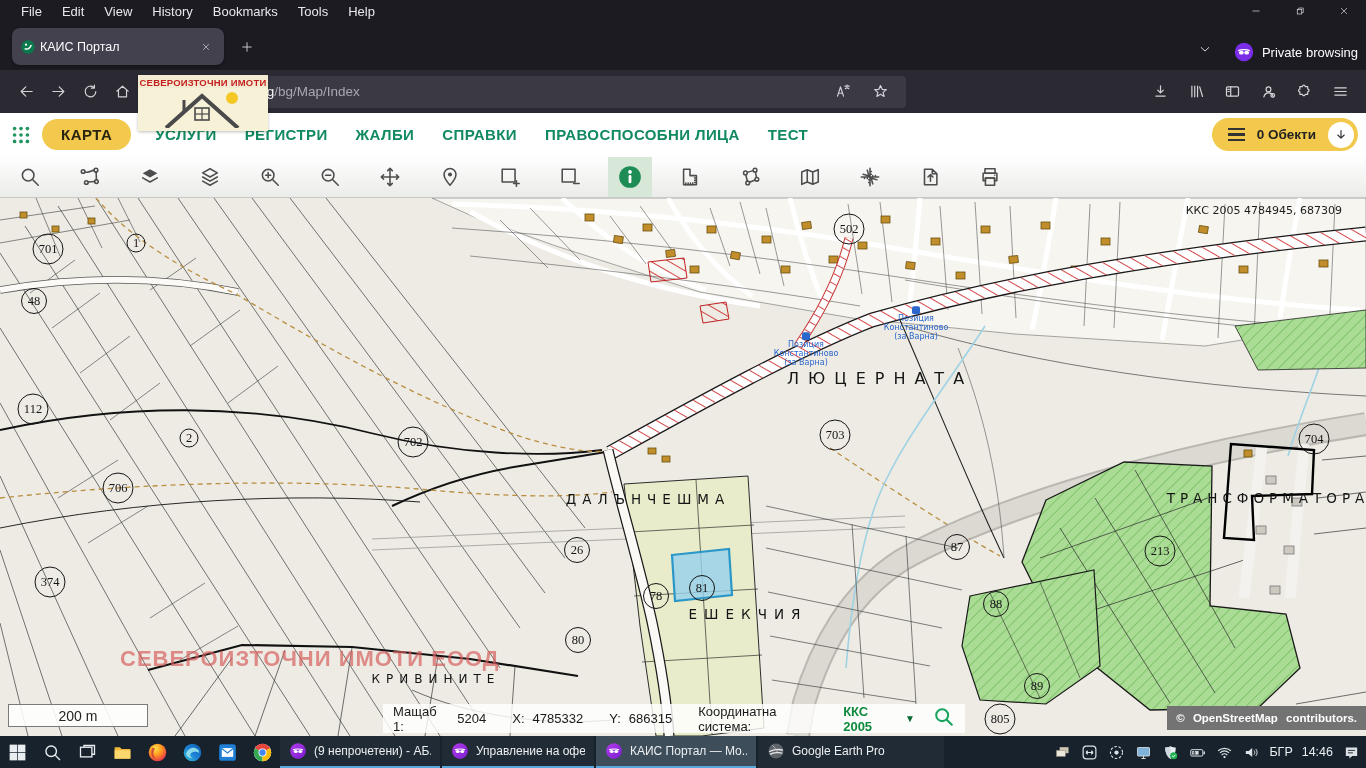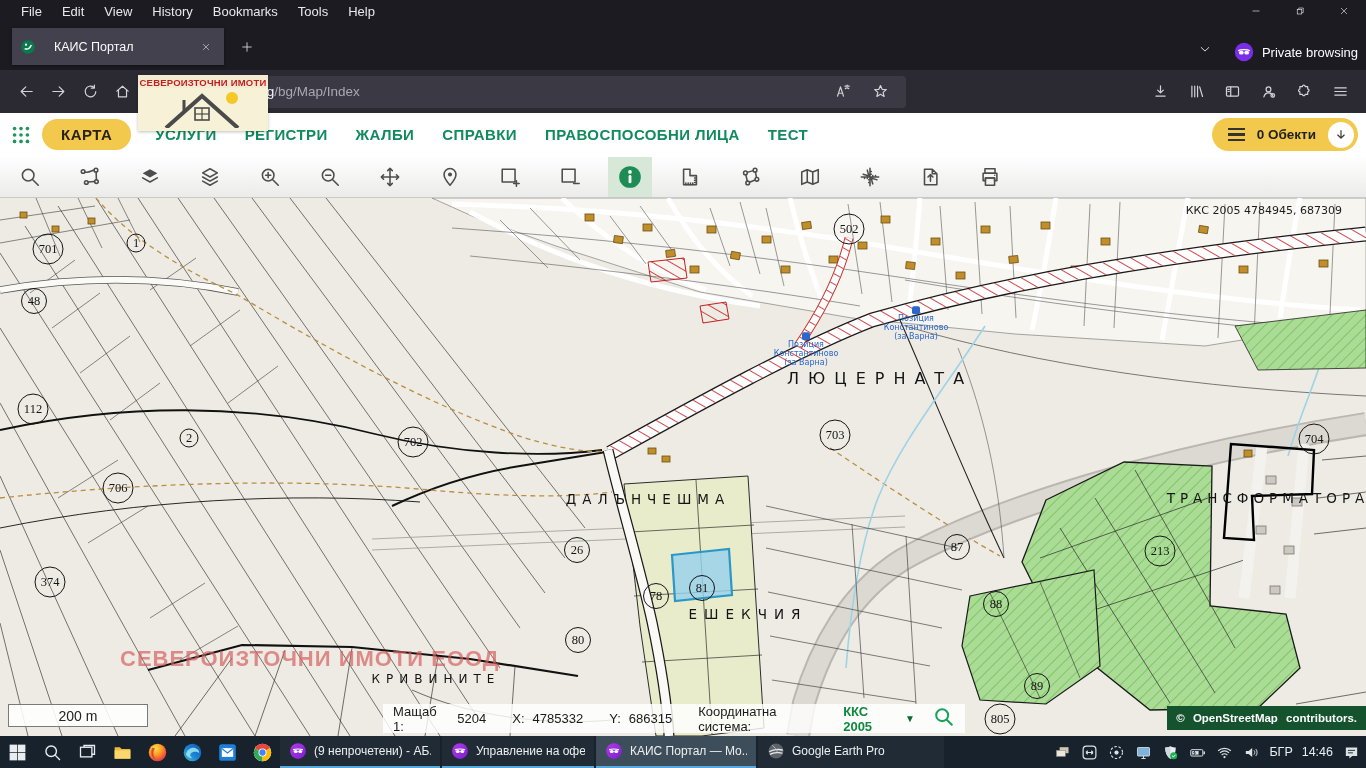--- a/index.html
+++ b/index.html
@@ -10,22 +10,22 @@
   
   .menubar{height:22px;background:#1c1b22;display:flex;align-items:center;color:#e8e7ec;font-size:13px;}
   .menu-items{display:flex;gap:20px;padding-left:21px;flex:1;}
   .menu-item{cursor:default;}
   .win-controls{display:flex;height:22px;}
   .winbtn{width:44px;height:22px;display:flex;align-items:center;justify-content:center;}
   .winbtn svg{width:12px;height:12px;stroke:#e8e7ec;stroke-width:1.3;fill:none;}
 
   
   .tabbar{height:48px;background:#1c1b22;display:flex;align-items:flex-end;position:relative;}
-  .tab{margin:0 0 5px 12px;width:212px;height:37px;background:#42414d;border-radius:0;
-    display:flex;align-items:center;gap:18px;padding:0 8px;color:#fbfbfe;font-size:12.5px;
+  .tab{margin:0 0 5px 12px;width:212px;height:37px;background:#42414d;border-radius:8px;
+    display:flex;align-items:center;gap:4px;padding:0 8px;color:#fbfbfe;font-size:12.5px;
     box-shadow:0 1px 3px rgba(0,0,0,.4);}
   .tab .favicon{width:16px;height:16px;flex:none;}
   .tab .title{flex:1;white-space:nowrap;overflow:hidden;}
   .tab .closex{width:20px;height:20px;border-radius:4px;display:flex;align-items:center;justify-content:center;}
   .tab .closex svg{width:10px;height:10px;stroke:#d8d7de;stroke-width:1.6;}
   .newtab{width:30px;height:30px;margin:0 0 8px 8px;background:none;border:none;border-radius:4px;
     display:flex;align-items:center;justify-content:center;}
   .newtab svg{width:14px;height:14px;stroke:#d8d7de;stroke-width:1.5;}
   .tabbar-right{position:absolute;right:8px;bottom:8px;display:flex;align-items:flex-start;gap:22px;}
   .alltabs svg{width:14px;height:14px;stroke:#d8d7de;stroke-width:1.7;fill:none;}
@@ -85,21 +85,21 @@
   .scalebar{position:absolute;left:8px;bottom:9px;width:140px;height:23px;background:rgba(255,255,255,.88);
     border:1px solid #7a7a7a;display:flex;align-items:center;justify-content:center;font-size:14px;color:#222;z-index:4;}
   .map-statusbar{position:absolute;left:383px;bottom:3px;width:582px;height:29px;background:rgba(255,255,255,.82);
     display:flex;align-items:center;padding:0 10px;font-size:13px;color:#1a1a1a;z-index:4;}
   .map-statusbar .lab{margin-right:8px;}
   .map-statusbar .val{margin-right:26px;}
   .crs-value{color:#0e8a3e;font-weight:bold;margin:0 6px 0 6px;}
   .crs-caret{color:#0a6a30;font-size:10px;margin-right:18px;}
   .status-search{margin-left:auto;}
   .status-search svg{width:22px;height:22px;stroke:#17a35c;stroke-width:2.2;fill:none;stroke-linecap:round;}
-  .osm{position:absolute;right:0;bottom:6px;height:24px;background:#14532d;color:#fff;font-size:11.5px;
+  .osm{position:absolute;right:0;bottom:6px;height:24px;background:#737373;color:#fff;font-size:11.5px;
     font-weight:bold;display:flex;align-items:center;padding:0 9px;z-index:4;word-spacing:5px;}
 
   
   .logo-overlay{position:absolute;left:138px;top:75px;width:130px;height:56px;z-index:50;
     background:#f7f1d8;box-shadow:0 1px 3px rgba(0,0,0,.25);}
   .logo-title{background:#f3ecd2;color:#c41f1f;font-weight:800;font-size:9.5px;text-align:center;
     padding-top:2px;letter-spacing:.2px;white-space:nowrap;}
   .logo-house{display:block;margin:0 auto;}
 
   

